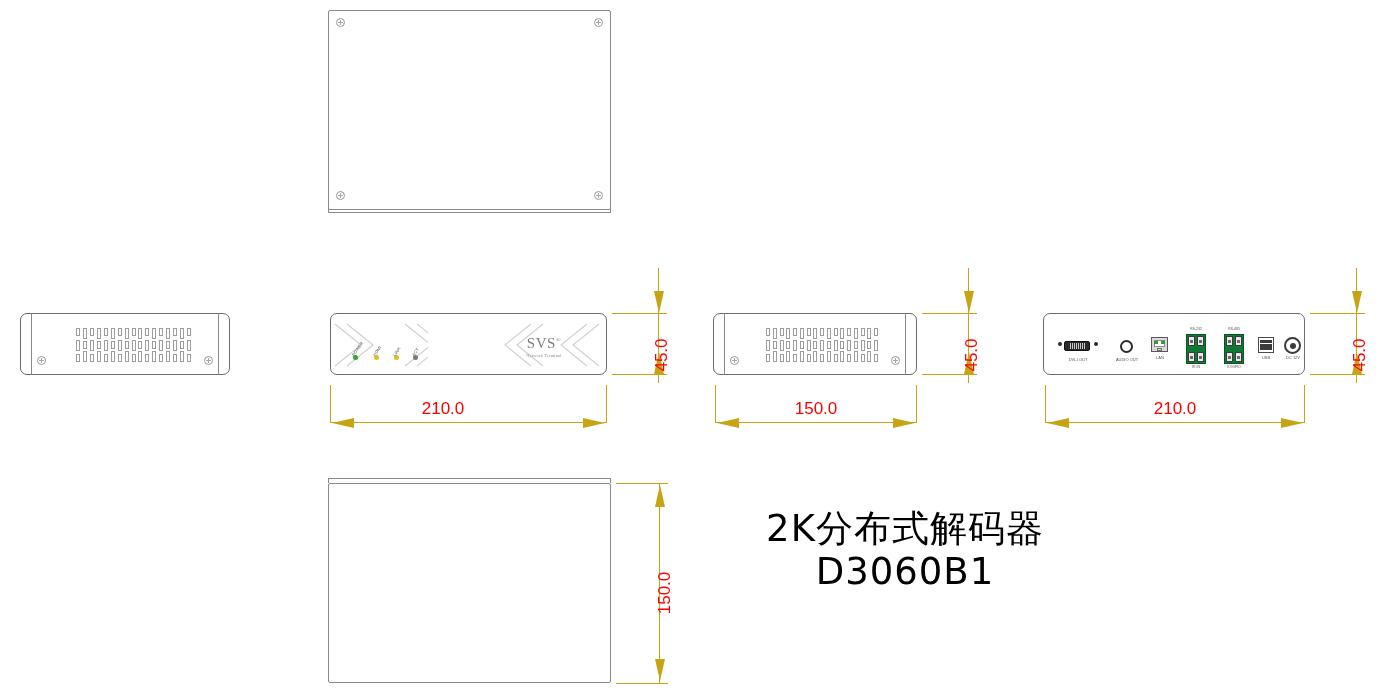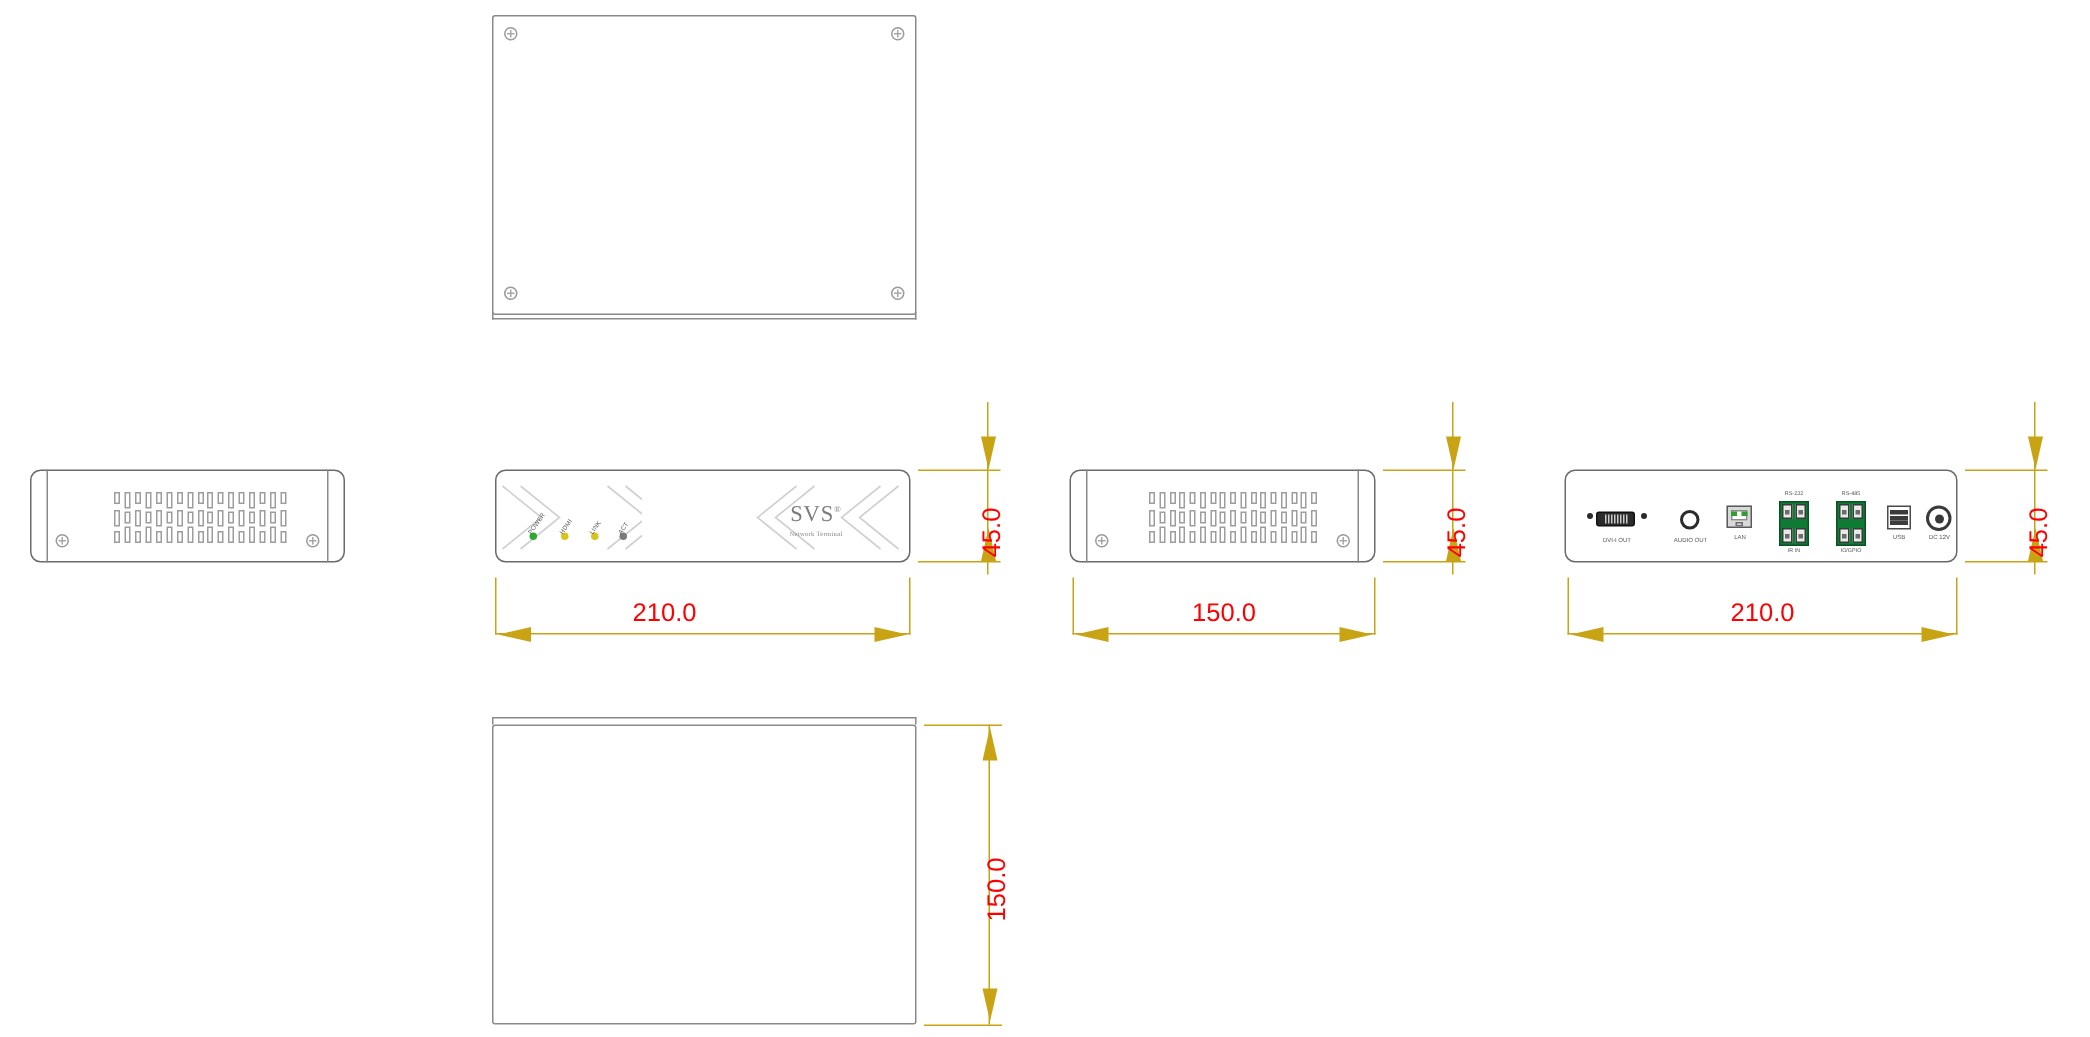--- a/index.html
+++ b/index.html
@@ -518,14 +518,18 @@
 
   <div>
     <div class="ext" style="left:616px;top:483px;width:52px;height:1px;"></div>
     <div class="ext" style="left:616px;top:683px;width:52px;height:1px;"></div>
     <div class="dimline" style="left:659px;top:483px;width:1px;height:200px;"></div>
     <div class="arrow arr-up" style="left:655px;top:485px;"></div>
     <div class="arrow arr-down" style="left:655px;top:659px;"></div>
     <div class="dimtext vert" style="left:644px;top:583px;">150.0</div>
   </div>
 
+  <div class="title" style="left:700px;top:508px;width:410px;">
+    <div class="l1">2K分布式解码器</div>
+    <div class="l2">D3060B1</div>
+  </div>
 
 </div>
 
 </body></html>

